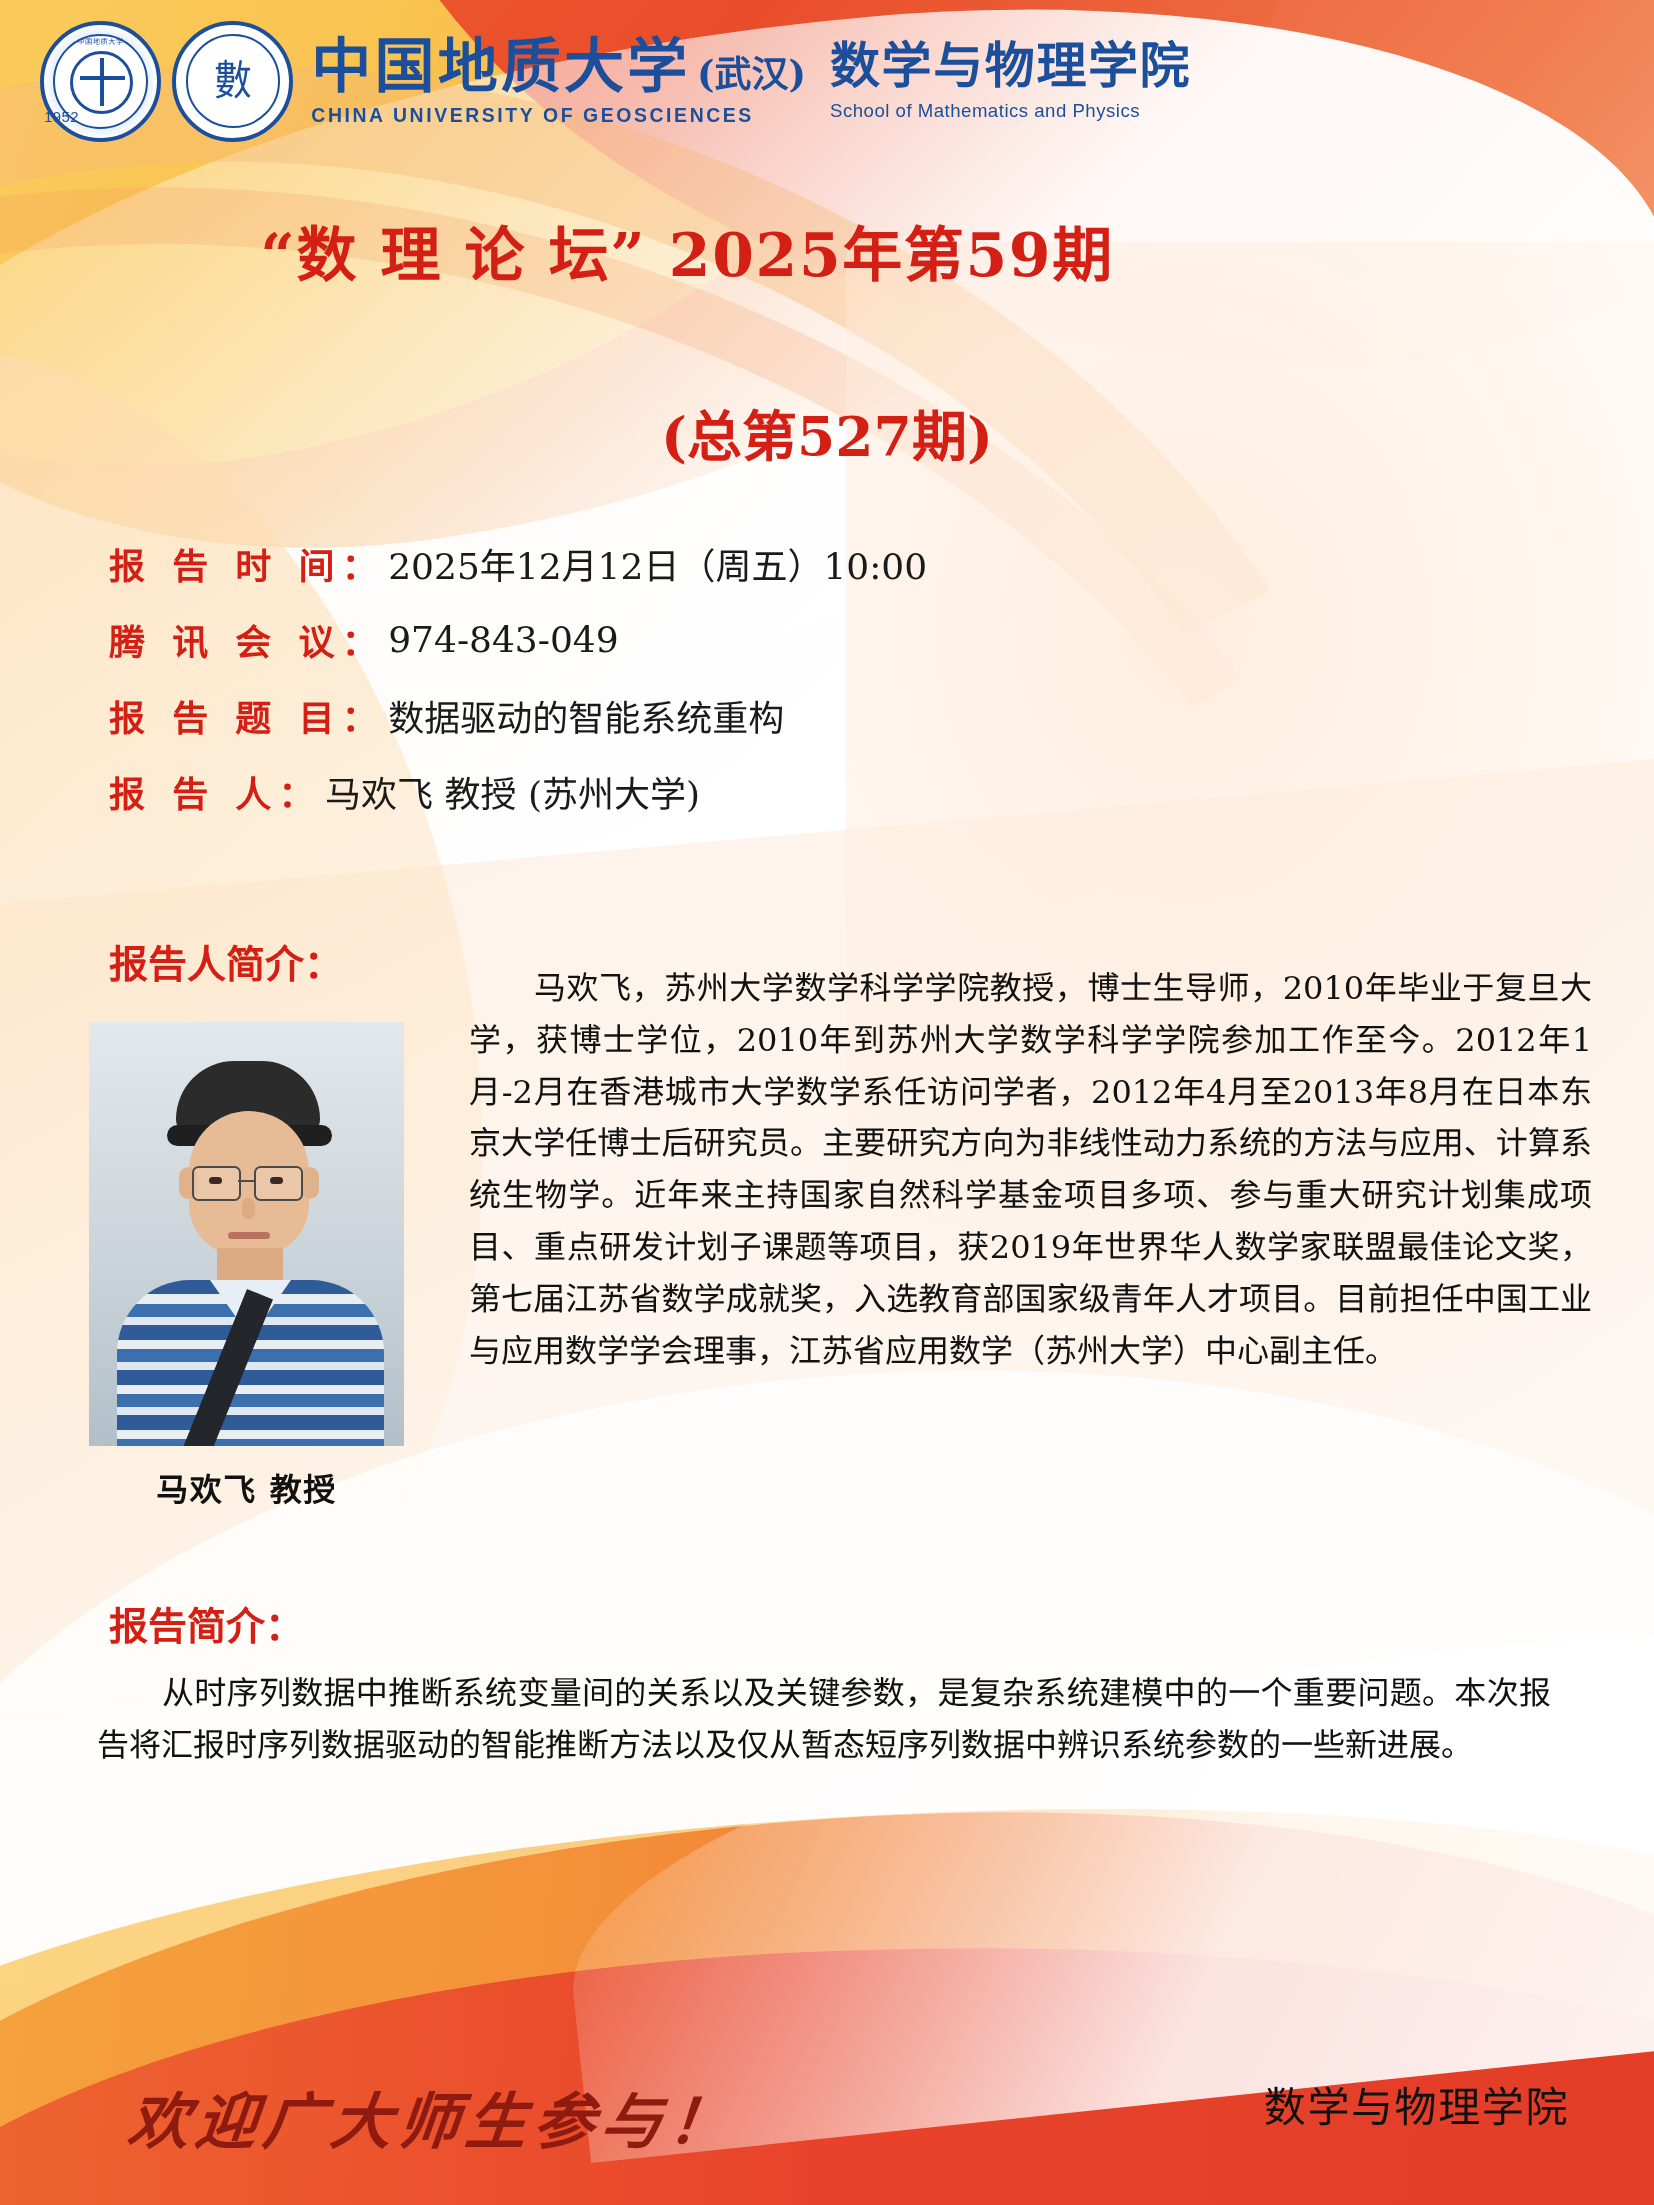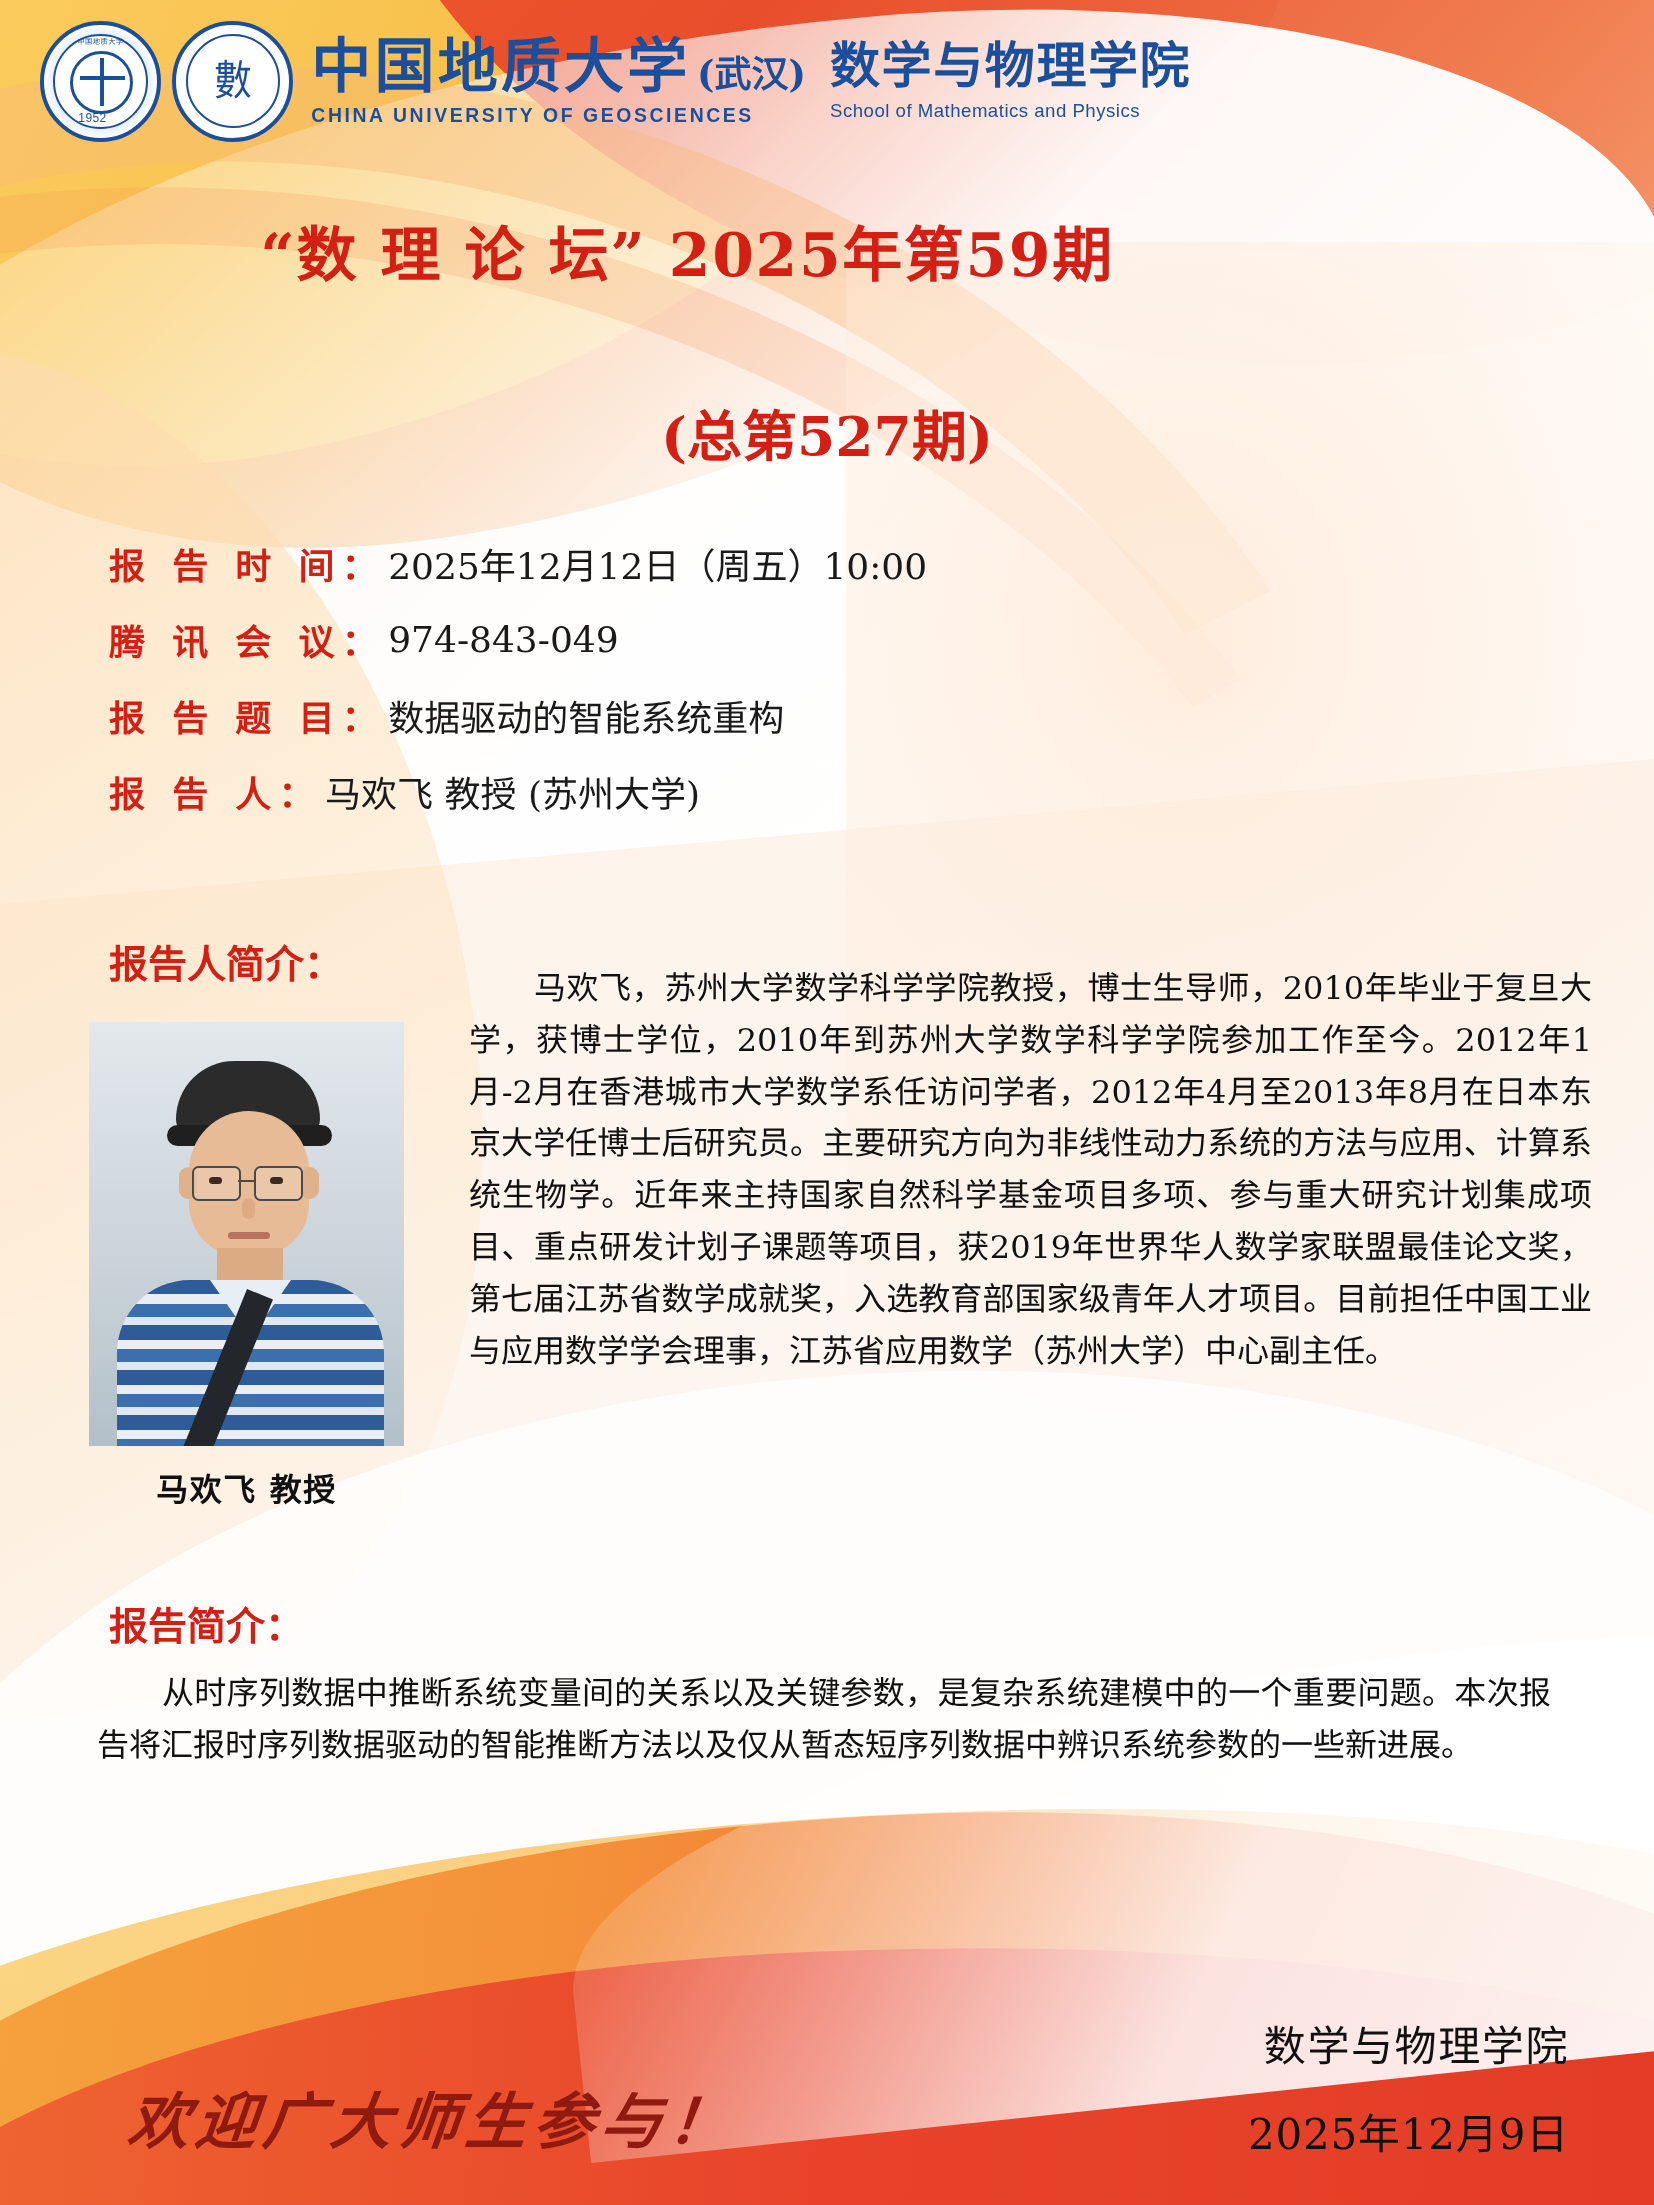--- a/index.html
+++ b/index.html
@@ -181,22 +181,21 @@
   .seal .seal-inner::before {
     content: "";
     position: absolute;
     left: 6.5px; top: 22.6px;
     width: 45px; height: 4px;
     background: #1b4f9c;
   }
   .seal .seal-year {
     position: absolute;
     left: 0; right: 16px; bottom: 13px;
-    text-align: center;
-    font-size: 12px;
+    font-size: 15px;
     color: #1b4f9c;
     letter-spacing: 0.4px;
   }
   .seal .seal-ring-text {
     position: absolute;
     left: 0; right: 0; top: 11.3px;
     text-align: center;
     font-size: 7.3px;
     color: #1b4f9c;
     letter-spacing: 0.4px;
@@ -557,17 +556,16 @@
   </div>
 
   <div class="bio-text">马欢飞，苏州大学数学科学学院教授，博士生导师，2010年毕业于复旦大学，获博士学位，2010年到苏州大学数学科学学院参加工作至今。2012年1月-2月在香港城市大学数学系任访问学者，2012年4月至2013年8月在日本东京大学任博士后研究员。主要研究方向为非线性动力系统的方法与应用、计算系统生物学。近年来主持国家自然科学基金项目多项、参与重大研究计划集成项目、重点研发计划子课题等项目，获2019年世界华人数学家联盟最佳论文奖，第七届江苏省数学成就奖，入选教育部国家级青年人才项目。目前担任中国工业与应用数学学会理事，江苏省应用数学（苏州大学）中心副主任。</div>
 
   <div class="abs-heading">报告简介：</div>
   <div class="abs-text">从时序列数据中推断系统变量间的关系以及关键参数，是复杂系统建模中的一个重要问题。本次报告将汇报时序列数据驱动的智能推断方法以及仅从暂态短序列数据中辨识系统参数的一些新进展。</div>
 
   <div class="welcome">欢迎广大师生参与！</div>
   <div class="footer-right">
     <div class="footer-org">数学与物理学院</div>
-    <div class="footer-date">2025年12月9日</div>
   </div>
 
 </div>
 
 
 </body></html>

